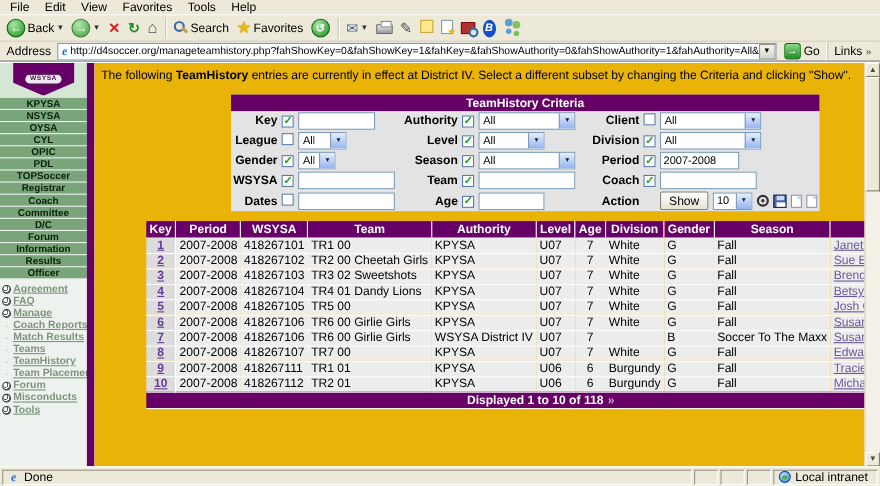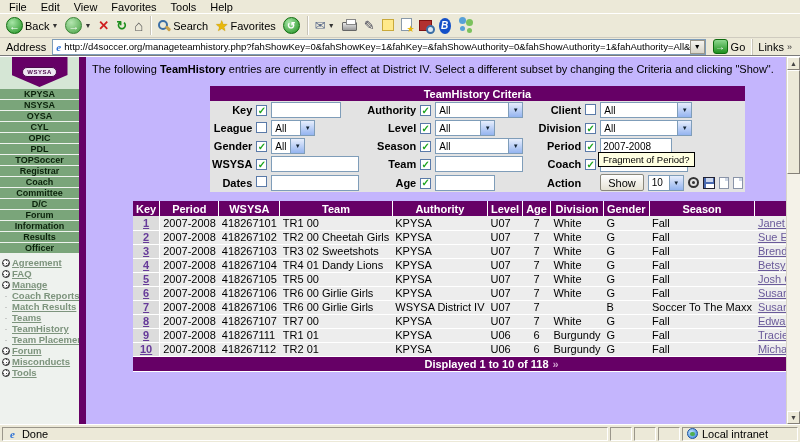--- a/index.html
+++ b/index.html
@@ -55,21 +55,21 @@
 #logo-area {height:32px;background:#d5e6d5;display:flex;justify-content:center;align-items:flex-start;overflow:hidden;}
 .crest {width:56px;height:30px;background:#660066;clip-path:polygon(0 0,100% 0,100% 60%,50% 100%,0 60%);display:flex;align-items:center;justify-content:center;}
 .crest-band {background:#f0e8f4;color:#4a0a4a;font-size:6px;font-weight:bold;padding:1px 4px;border-radius:5px;border:1px solid #4a0a4a;letter-spacing:.5px;}
 .side-btn {height:10px;margin-bottom:1px;background:#7aa57a;display:flex;align-items:center;justify-content:center;font-weight:bold;font-size:9px;color:#0a220a;cursor:pointer;}
 #tree {padding:3px 0 2px 2px;}
 .tree-item {display:flex;align-items:center;gap:2px;height:11px;white-space:nowrap;}
 .ball {width:8px;height:8px;border-radius:50%;border:1px solid #333;background:radial-gradient(circle at 32% 32%, #fff 30%, #555 34% 42%, #fff 46% 62%, #666 66%);flex-shrink:0;}
 .sub-dash {width:8px;text-align:center;color:#999;font-size:9px;flex-shrink:0;}
 .tree-link {color:#7d947d;text-decoration:underline;font-size:9.5px;cursor:pointer;font-weight:bold;}
 
-#main {flex:1;position:relative;background:#c4b5fd;padding-top:4px;overflow:hidden;}
+#main {flex:1;position:relative;background:#eab308;padding-top:4px;overflow:hidden;}
 #vscroll {width:14px;background:#f4f2e8;border-left:1px solid #d8d4c8;position:relative;flex-shrink:0;}
 .scroll-btn {height:13px;width:100%;background:#ECE9D8;border:1px solid #fff;border-right-color:#848078;border-bottom-color:#848078;font-size:7px;display:flex;align-items:center;justify-content:center;color:#444;}
 .scroll-btn.down {position:absolute;bottom:0;left:0;}
 #scroll-thumb {position:absolute;top:13px;left:0;width:100%;height:104px;background:#ECE9D8;border:1px solid #fff;border-right-color:#848078;border-bottom-color:#848078;}
 
 #intro {margin:2px 6px 0 6px;}
 #worktext {margin:14px 0 0 6px;}
 
 
 #criteria {margin:11px 0 0 124px;border-collapse:collapse;background:#e3e3e3;}
@@ -102,21 +102,21 @@
 .keylink {color:#663A99;text-decoration:underline;font-weight:bold;cursor:pointer;}
 .coachlink {color:#6a5a9a;text-decoration:underline;cursor:pointer;}
 #dtable .tfootcell {background:#660066;color:#fff;font-weight:bold;text-align:center;height:15px;}
 .pag {color:#cf9fcf;font-weight:bold;margin-left:4px;font-size:11px;}
 
 
 #statusbar {position:absolute;bottom:0;left:0;right:0;height:18px;background:#ECE9D8;border-top:1px solid #fff;display:flex;align-items:center;padding:1px 2px;gap:2px;}
 .sb-sec {border:1px solid;border-color:#9a968a #fff #fff #9a968a;height:14px;display:flex;align-items:center;padding:0 4px;gap:4px;}
 #sb-left {flex:1;}
 .sb-spacer {width:22px;}
-#sb-right {width:116px;}
+#sb-right {width:95px;}
 .globe {width:11px;height:11px;border-radius:50%;background:radial-gradient(circle at 35% 35%, #bfe3ff, #2e7bd6);border:1px solid #1a4f9c;position:relative;}
 .globe::after {content:"";position:absolute;left:2px;top:3px;width:5px;height:4px;background:#4fae4f;border-radius:2px;}
 </style>
 </head>
 <body>
 
 <div id="menubar">
     <span class="menu-item">File</span>
     <span class="menu-item">Edit</span>
     <span class="menu-item">View</span>
@@ -368,21 +368,20 @@
                 <span class="rec"></span>
                 <span class="flop"></span>
                 <span class="docx"></span>
                 <span class="docx"></span>
               </div>
             </td>
           </tr>
         </tbody>
     </table>
 
-    <div id="tooltip">Fragment of Period?</div>
 
 
     <table id="dtable">
       <thead id="dtable-head">
           <tr>
             <th style="width: 24px;">Key</th>
             <th style="width: 54px;">Period</th>
             <th style="width: 50px;">WSYSA</th>
             <th style="width: 88px;">Team</th>
             <th style="width: 82px;">Authority</th>

